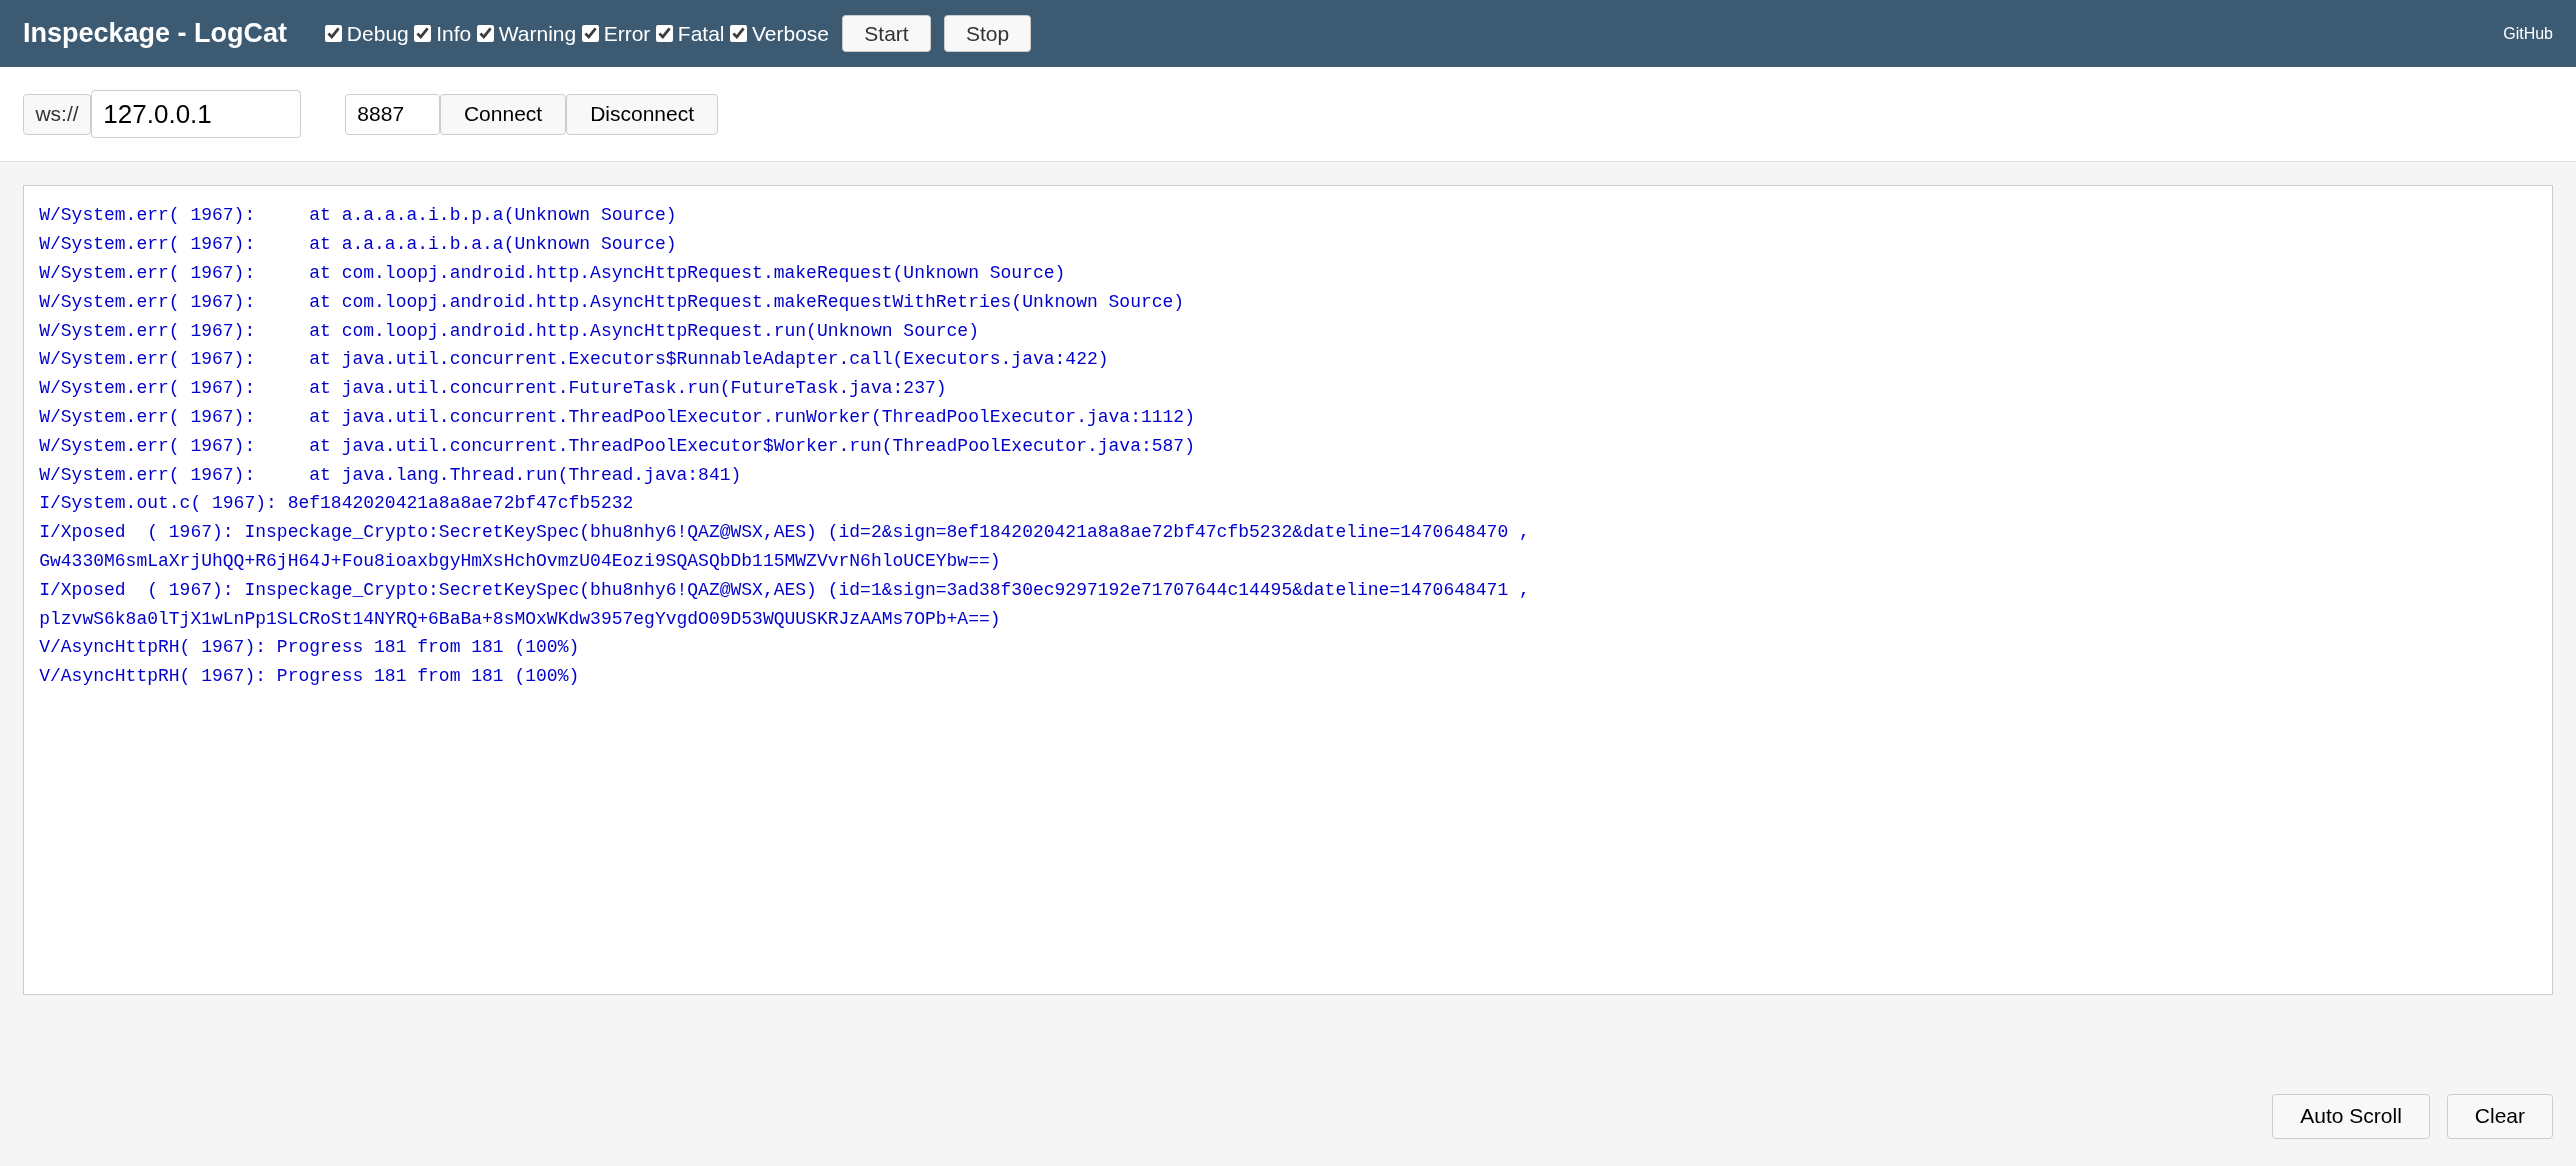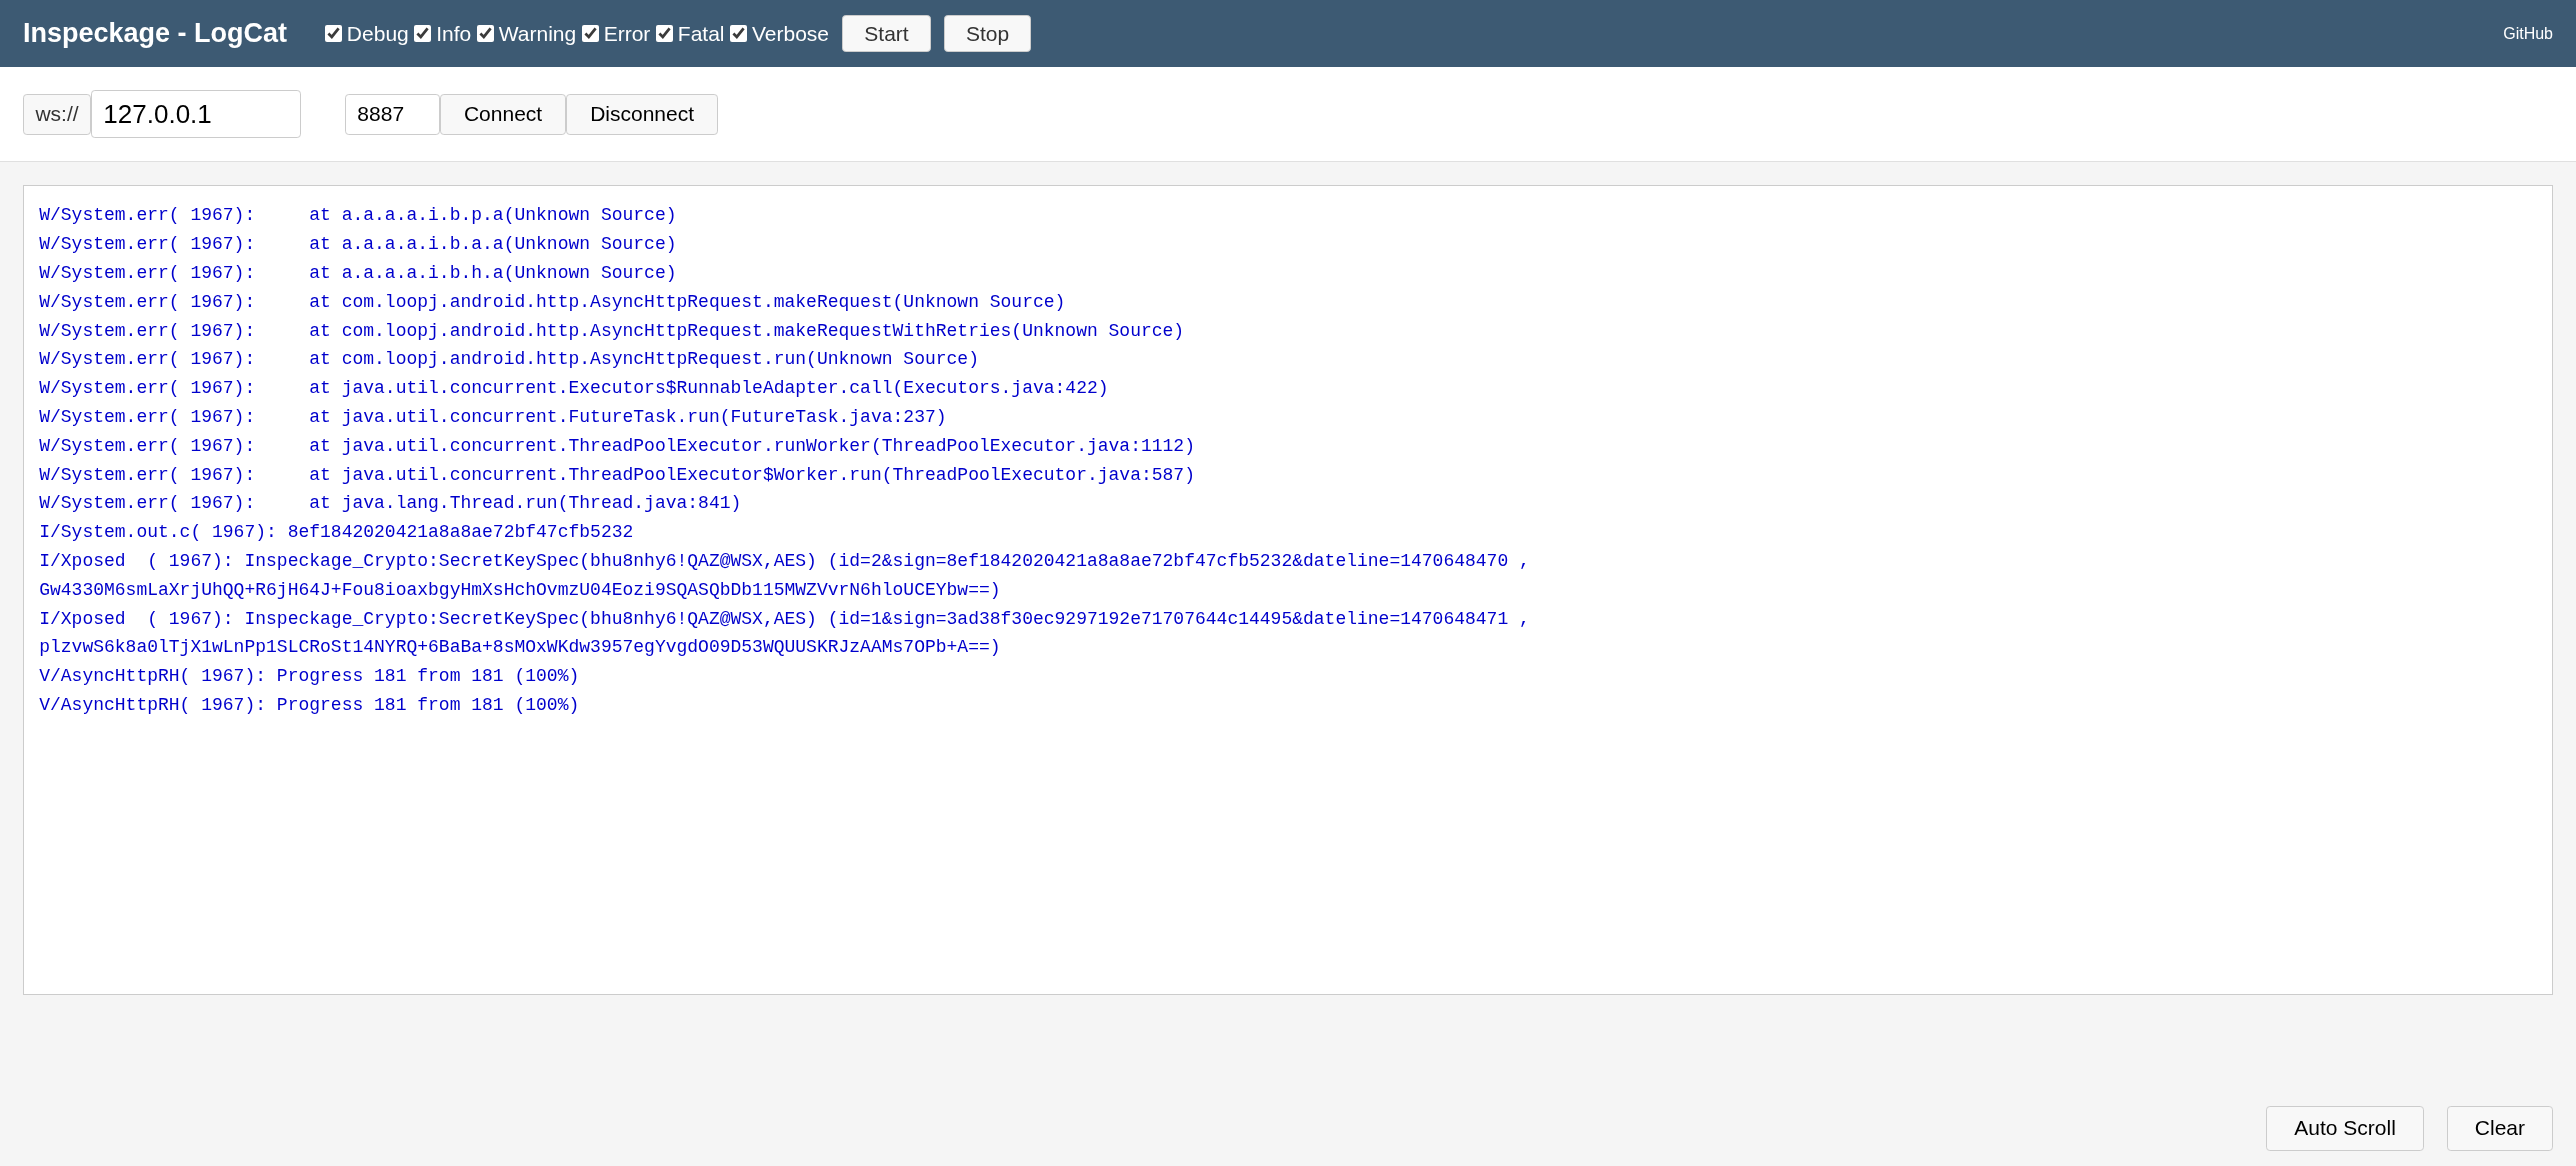--- a/index.html
+++ b/index.html
@@ -141,23 +141,23 @@
       white-space: pre-wrap;
       word-break: break-all;
       color: #0000cc;
     }
 
     
     .bottom-toolbar {
       display: flex;
       justify-content: flex-end;
       padding: 15.2px 23px;
-      gap: 23px;
+      gap: 17px;
       position: fixed;
-      bottom: 0;
+      bottom: 12px;
       right: 0;
     }
 
     .bottom-btn {
       font-size: 21px;
       padding: 9.5px 27px;
       border: 1px solid #cccccc;
       border-radius: 3.8px;
       background: #f8f8f8;
       cursor: pointer;
@@ -204,21 +204,20 @@
   <span class="ws-label">ws://</span>
   <input class="ip-input" type="text" value="127.0.0.1" style="">
   <input class="port-input" type="text" value="8887" style="">
   <button class="conn-btn">Connect</button>
   <button class="conn-btn">Disconnect</button>
 </div>
 
 <div class="log-container" id="log-output">
 <div class="log-line">W/System.err( 1967):     at a.a.a.a.i.b.p.a(Unknown Source)</div>
     <div class="log-line">W/System.err( 1967):     at a.a.a.a.i.b.a.a(Unknown Source)</div>
-    <div class="log-line">W/System.err( 1967):     at a.a.a.a.i.b.h.a(Unknown Source)</div>
     <div class="log-line">W/System.err( 1967):     at com.loopj.android.http.AsyncHttpRequest.makeRequest(Unknown Source)</div>
     <div class="log-line">W/System.err( 1967):     at com.loopj.android.http.AsyncHttpRequest.makeRequestWithRetries(Unknown Source)</div>
     <div class="log-line">W/System.err( 1967):     at com.loopj.android.http.AsyncHttpRequest.run(Unknown Source)</div>
     <div class="log-line">W/System.err( 1967):     at java.util.concurrent.Executors$RunnableAdapter.call(Executors.java:422)</div>
     <div class="log-line">W/System.err( 1967):     at java.util.concurrent.FutureTask.run(FutureTask.java:237)</div>
     <div class="log-line">W/System.err( 1967):     at java.util.concurrent.ThreadPoolExecutor.runWorker(ThreadPoolExecutor.java:1112)</div>
     <div class="log-line">W/System.err( 1967):     at java.util.concurrent.ThreadPoolExecutor$Worker.run(ThreadPoolExecutor.java:587)</div>
     <div class="log-line">W/System.err( 1967):     at java.lang.Thread.run(Thread.java:841)</div>
     <div class="log-line">I/System.out.c( 1967): 8ef1842020421a8a8ae72bf47cfb5232</div>
     <div class="log-line">I/Xposed  ( 1967): Inspeckage_Crypto:SecretKeySpec(bhu8nhy6!QAZ@WSX,AES) (id=2&amp;sign=8ef1842020421a8a8ae72bf47cfb5232&amp;dateline=1470648470 ,

